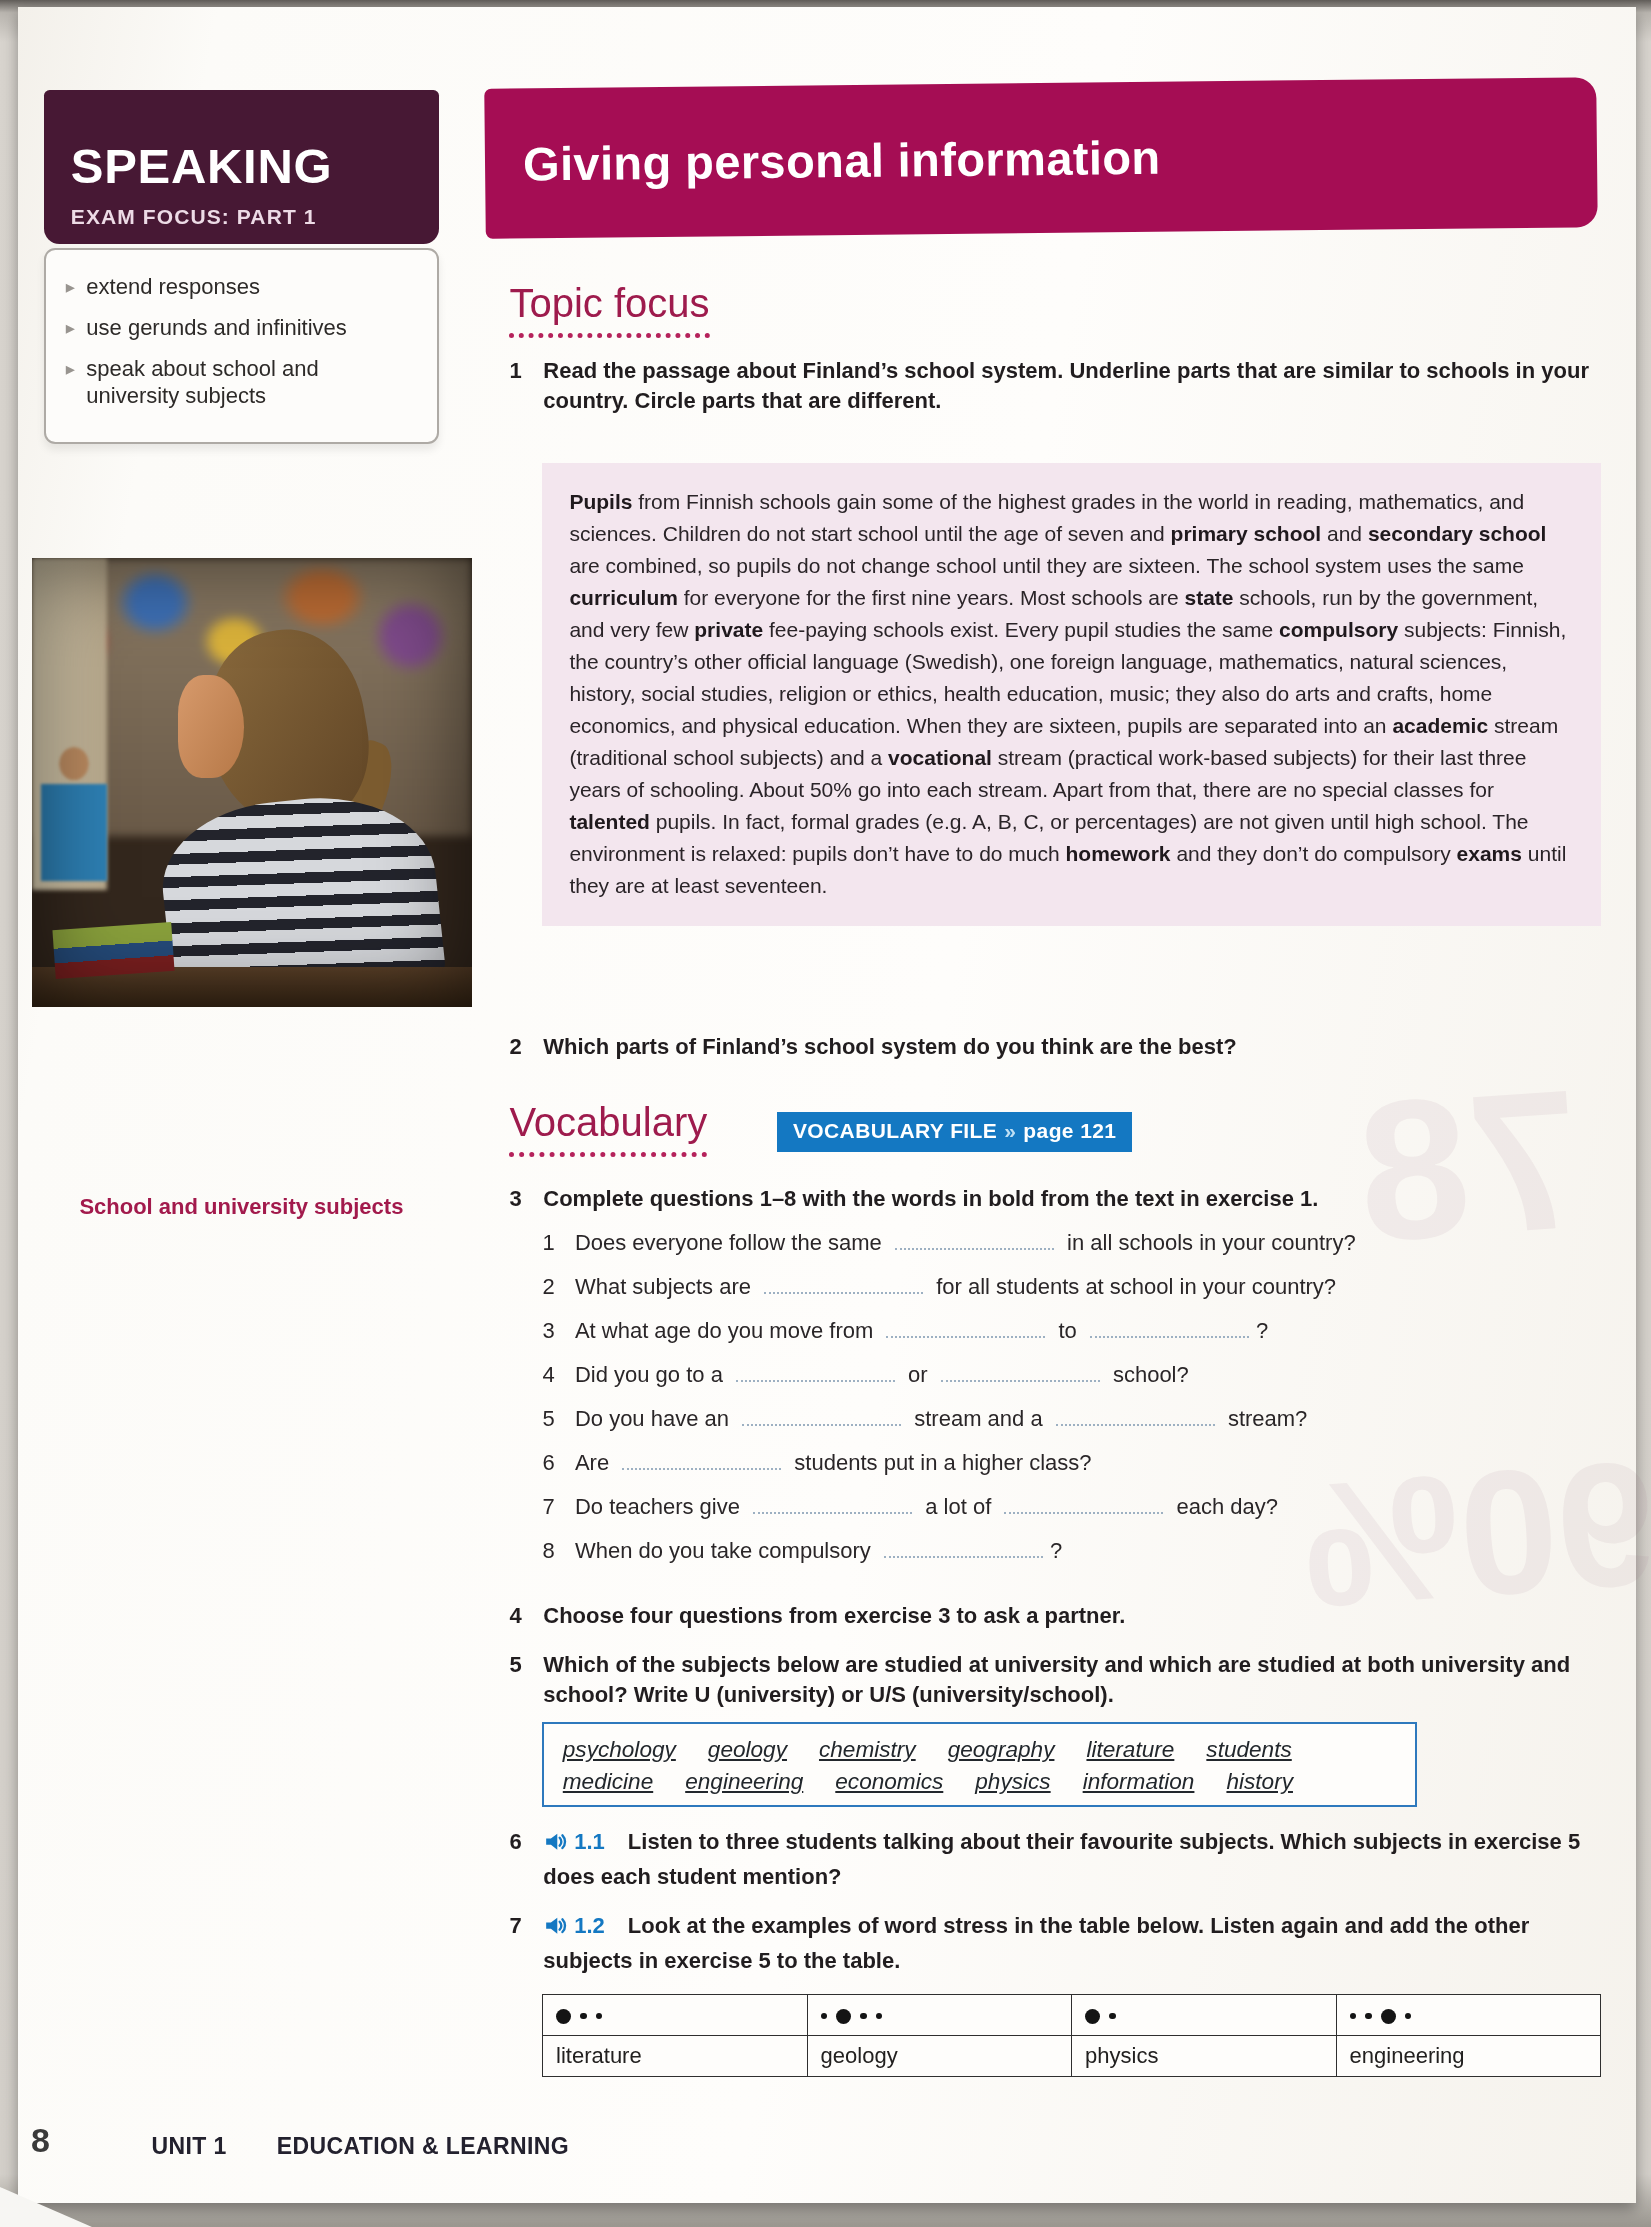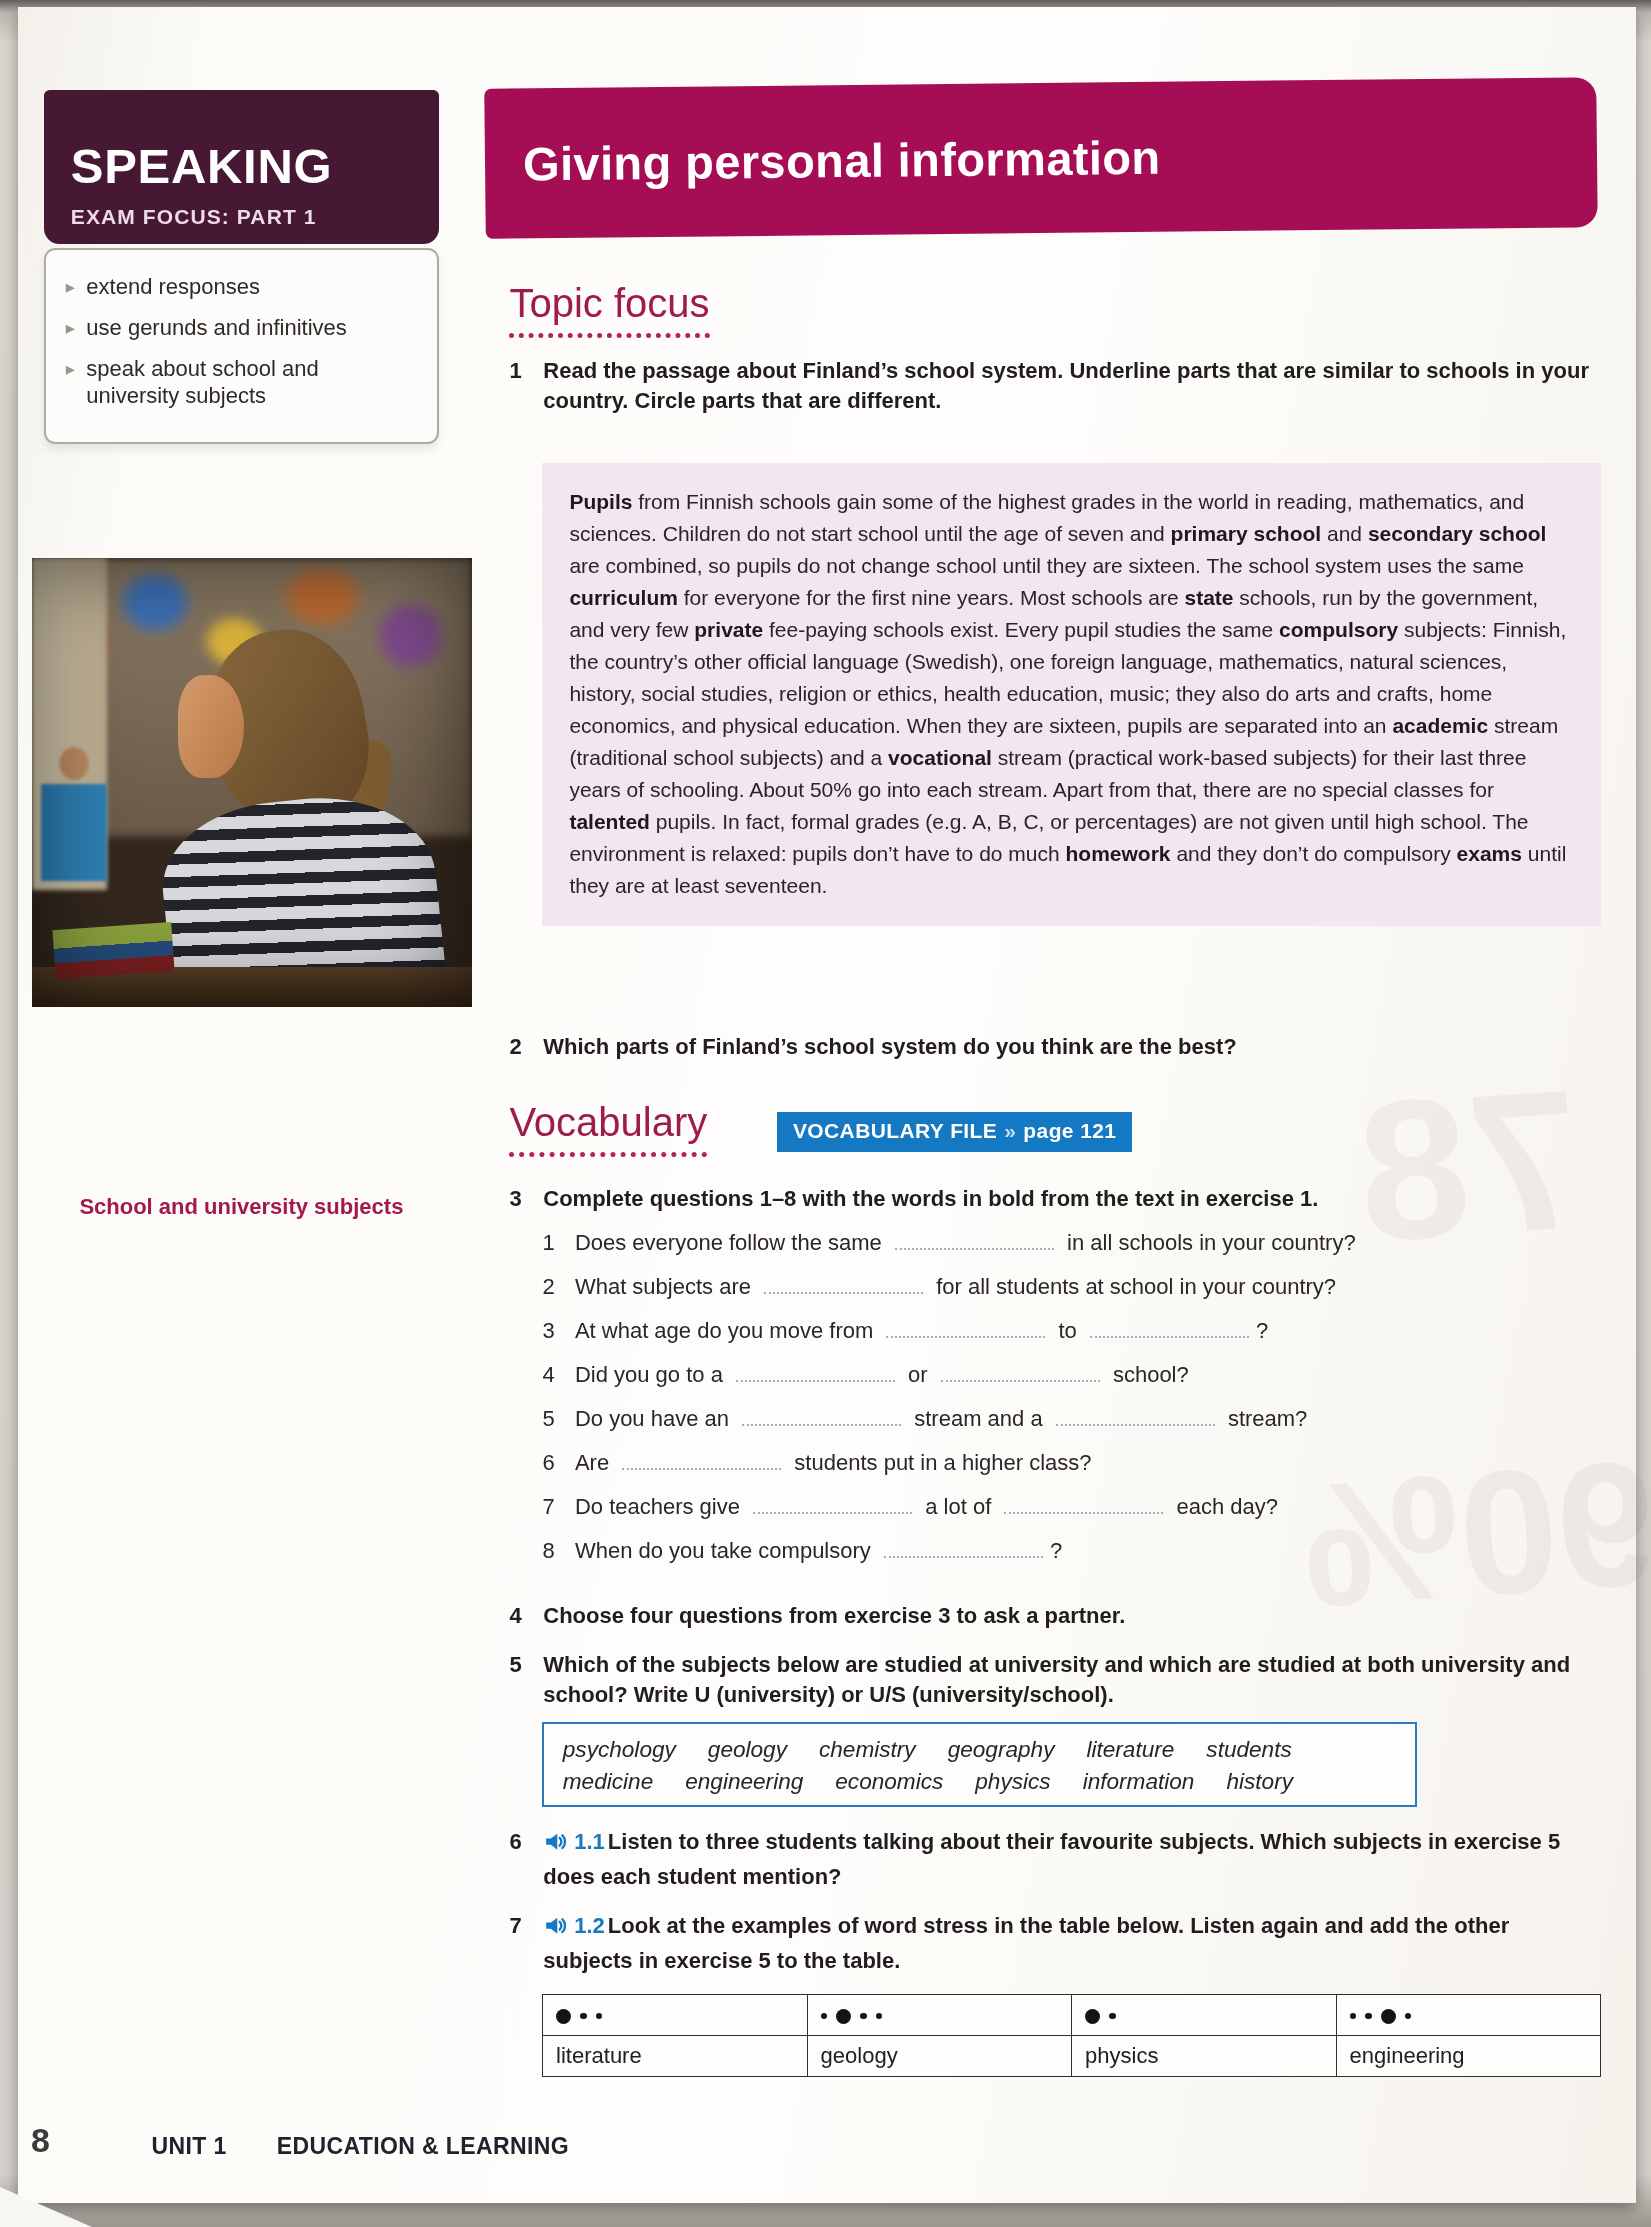--- a/index.html
+++ b/index.html
@@ -67,38 +67,38 @@
   .ex{position:absolute;display:flex;gap:15.5px;font-weight:bold;font-size:22px;color:#211d1f;line-height:30px;width:1093px;}
   .ex .num{flex:none;width:18.4px;}
   .ex1{left:491px;top:349px;}
   .ex2{left:491px;top:1025px;}
   .ex3{left:491px;top:1177px;}
   .ex4{left:491px;top:1594px;}
   .ex5{left:491px;top:1643px;}
   .ex6{left:491px;top:1820px;}
   .ex7{left:491px;top:1904px;}
   .speaker-icon{display:inline-block;vertical-align:-5px;margin-right:5.6px;}
-  .track{color:#1478c2;margin-right:3px;}
+  .track{color:#1478c2;margin-right:23px;}
 
   
   .passage{position:absolute;left:524px;top:448px;width:1059px;box-sizing:border-box;background:#f3e6ee;
       padding:22.6px 27px 24px;font-size:21px;line-height:32px;color:#2a2428;font-weight:normal;margin-top:8px;}
   .passage b{color:#1f191d;}
 
   
   .questions{position:absolute;left:524px;top:1222px;width:1059px;}
   .q{display:flex;gap:17px;font-size:22px;color:#2a2628;line-height:28px;margin-bottom:16px;}
   .q .qn{flex:none;width:15.5px;}
   .blank{display:inline-block;width:159px;height:4.2px;border-bottom:2.1px dotted #9db0c2;margin:0 7px;}
 
   
   .word-box{position:absolute;left:524px;top:1715px;width:875px;box-sizing:border-box;border:2.8px solid #2e79bd;
       padding:10px 18.4px 7px;background:#fefdfb;}
   .wrow{font-style:italic;font-size:22.6px;color:#22272c;line-height:32px;}
-  .wrow span{margin-right:32px;}
+  .wrow span{margin-right:32px;text-decoration:underline;}
 
   
   .stress-table{position:absolute;left:524px;top:1987px;width:1059px;border-collapse:collapse;background:#fefdfb;}
   .stress-table td{border:1.4px solid #2f2f2f;padding:7px 12.7px;font-size:22px;color:#22201f;width:25%;}
   .dot{display:inline-block;border-radius:50%;background:#141414;margin-right:9.2px;vertical-align:middle;}
   .dot.big{width:15px;height:15px;}
   .dot.small{width:6.4px;height:6.4px;}
 
   
   .ghost{position:absolute;font-weight:bold;color:rgba(150,115,135,.09);transform:scaleX(-1) rotate(4deg);pointer-events:none;}

